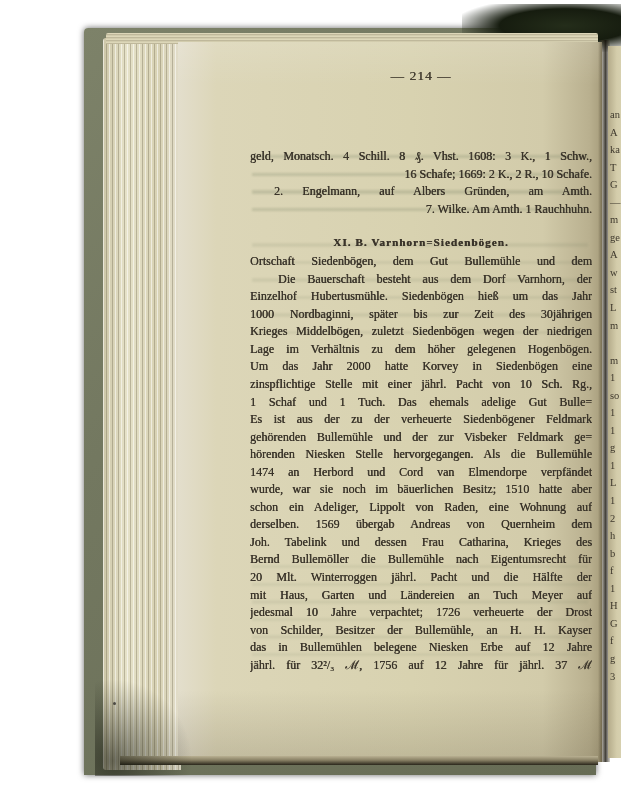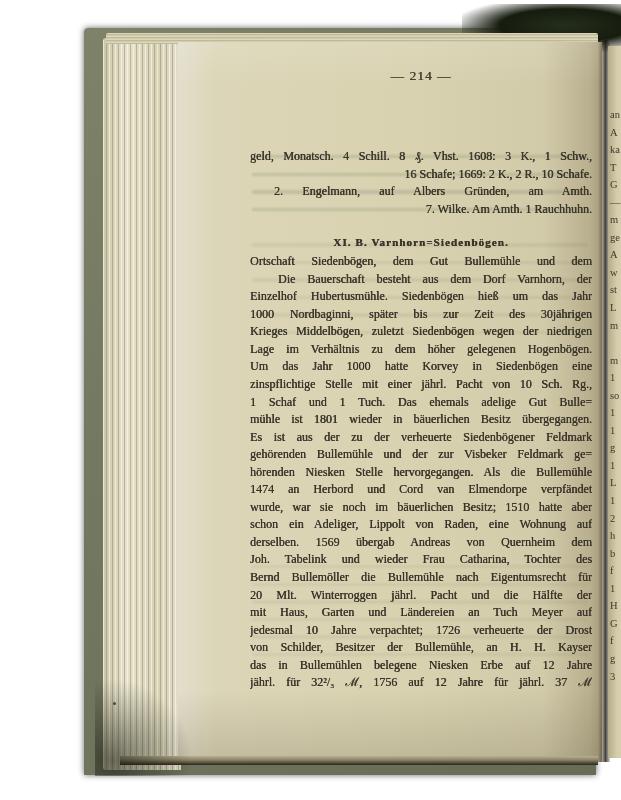--- a/index.html
+++ b/index.html
@@ -122,32 +122,31 @@
       <div class="line plain">16 Schafe; 1669: 2 K., 2 R., 10 Schafe.</div>
       <div class="line justify indent-lg">2. Engelmann, auf Albers Gründen, am Amth.</div>
       <div class="line plain indent-xl">7. Wilke. Am Amth. 1 Rauchhuhn.</div>
       <div class="line heading">XI. B. Varnhorn=Siedenbögen.</div>
       <div class="line justify">Ortschaft Siedenbögen, dem Gut Bullemühle und dem</div>
       <div class="line justify indent-md">Die Bauerschaft besteht aus dem Dorf Varnhorn, der</div>
       <div class="line justify">Einzelhof Hubertusmühle. Siedenbögen hieß um das Jahr</div>
       <div class="line justify">1000 Nordbaginni, später bis zur Zeit des 30jährigen</div>
       <div class="line justify">Krieges Middelbögen, zuletzt Siedenbögen wegen der niedrigen</div>
       <div class="line justify">Lage im Verhältnis zu dem höher gelegenen Hogenbögen.</div>
-      <div class="line justify">Um das Jahr 1000 hatte Korvey in Siedenbögen eine</div>
+      <div class="line justify">Um das Jahr 2000 hatte Korvey in Siedenbögen eine</div>
       <div class="line justify">zinspflichtige Stelle mit einer jährl. Pacht von 10 Sch. Rg.,</div>
       <div class="line justify">1 Schaf und 1 Tuch. Das ehemals adelige Gut Bulle=</div>
-      <div class="line justify">mühle ist 1801 wieder in bäuerlichen Besitz übergegangen.</div>
       <div class="line justify">Es ist aus der zu der verheuerte Siedenbögener Feldmark</div>
       <div class="line justify">gehörenden Bullemühle und der zur Visbeker Feldmark ge=</div>
       <div class="line justify">hörenden Niesken Stelle hervorgegangen. Als die Bullemühle</div>
       <div class="line justify">1474 an Herbord und Cord van Elmendorpe verpfändet</div>
       <div class="line justify">wurde, war sie noch im bäuerlichen Besitz; 1510 hatte aber</div>
       <div class="line justify">schon ein Adeliger, Lippolt von Raden, eine Wohnung auf</div>
       <div class="line justify">derselben. 1569 übergab Andreas von Quernheim dem</div>
-      <div class="line justify">Joh. Tabelink und wieder Frau Catharina, Tochter des</div>
+      <div class="line justify">Joh. Tabelink und dessen Frau Catharina, Krieges des</div>
       <div class="line justify">Bernd Bullemöller die Bullemühle nach Eigentumsrecht für</div>
       <div class="line justify">20 Mlt. Winterroggen jährl. Pacht und die Hälfte der</div>
       <div class="line justify">mit Haus, Garten und Ländereien an Tuch Meyer auf</div>
       <div class="line justify">jedesmal 10 Jahre verpachtet; 1726 verheuerte der Drost</div>
       <div class="line justify">von Schilder, Besitzer der Bullemühle, an H. H. Kayser</div>
       <div class="line justify">das in Bullemühlen belegene Niesken Erbe auf 12 Jahre</div>
       <div class="line justify">jährl. für 32²/₃ ℳ, 1756 auf 12 Jahre für jährl. 37 ℳ</div>
     </div>
 
   <div class="page-bottom-edges"></div>

